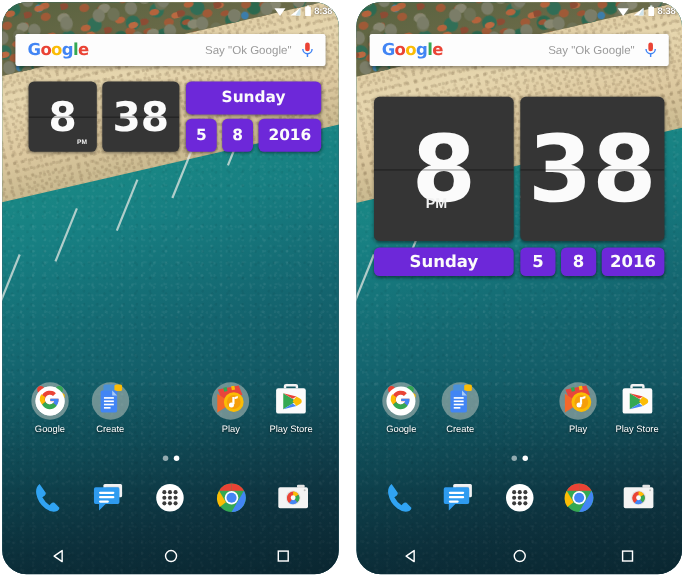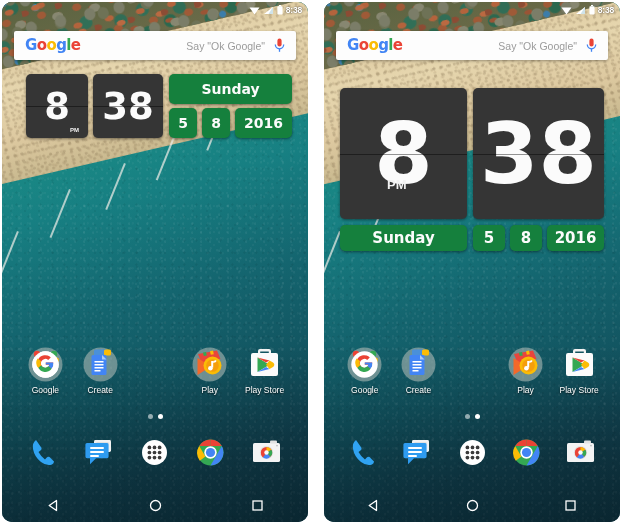--- a/index.html
+++ b/index.html
@@ -2,21 +2,21 @@
 <html><head>
 <meta charset="utf-8">
 <style>
   html,body{margin:0;padding:0;background:#ffffff;}
   body{width:622px;height:524px;overflow:hidden;font-family:"Liberation Sans",sans-serif;}
 
   .stage{position:relative;width:622px;height:524px;background:#ffffff;}
 
   
   .phone{
-    position:absolute;top:2px;height:520px;border-radius:10px;overflow:hidden;
+    position:absolute;top:2px;height:520px;border-radius:22px;overflow:hidden;
     background:#0d3a46;
   }
   .phone.left{left:2px;width:306px;}
   .phone.right{left:324px;width:296px;}
 
   
   .wall{position:absolute;inset:0;overflow:hidden;}
   .wall .sea{
     position:absolute;inset:0;
     background:
@@ -123,21 +123,21 @@
 
   
   .tile{background:#353535;border-radius:5px;box-shadow:0 1px 3px rgba(0,0,0,.45);
     position:relative;overflow:hidden;}
   .tile::after{content:"";position:absolute;left:0;right:0;top:50%;height:1px;
     background:rgba(0,0,0,.42);}
   .tile .num{position:absolute;inset:0;display:flex;align-items:center;justify-content:center;
     color:#fbfbfb;font-family:"DejaVu Sans",sans-serif;font-weight:bold;line-height:1;}
   .tile .ampm{position:absolute;left:5px;bottom:5px;color:#f2f2f2;font-weight:bold;line-height:1;padding-left:39px;}
 
-  .flatbar{background:#15803d;border-radius:5px;box-shadow:0 1px 3px rgba(0,0,0,.45);
+  .flatbar{background:#6d28d9;border-radius:5px;box-shadow:0 1px 3px rgba(0,0,0,.45);
     display:flex;align-items:center;justify-content:center;color:#fbfbfb;font-weight:bold;
     font-family:"DejaVu Sans",sans-serif;}
 
   
   .left .widget{position:absolute;left:24px;top:72px;width:266px;height:64px;}
   .left .t-hour  {position:absolute;left:0;  top:0; width:62px; height:64px;}
   .left .t-min   {position:absolute;left:67px;top:0; width:70px; height:64px;}
   .left .t-hour .num{font-size:37px;}
   .left .t-min  .num{font-size:37px;}
   .left .t-hour .ampm{font-size:6px;}

